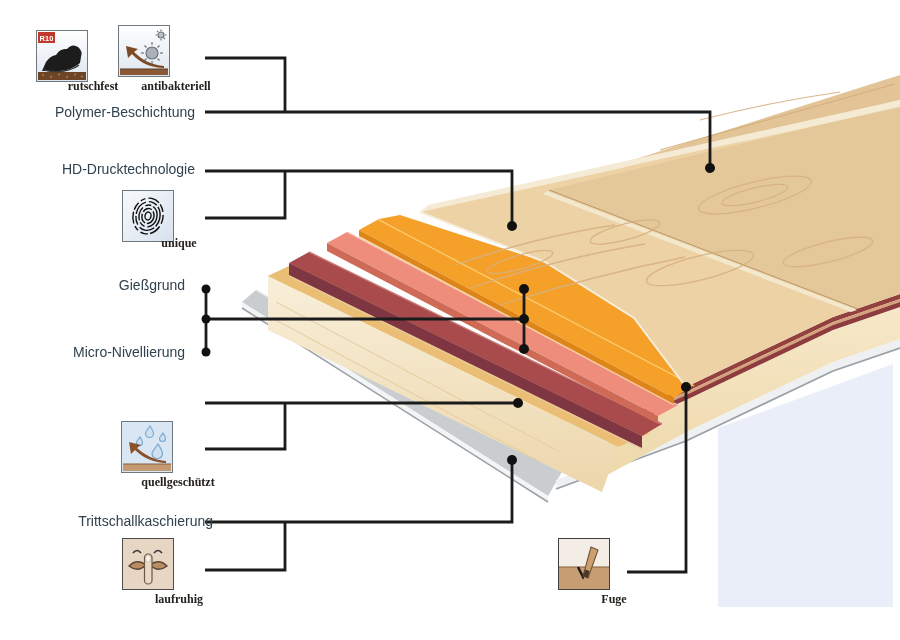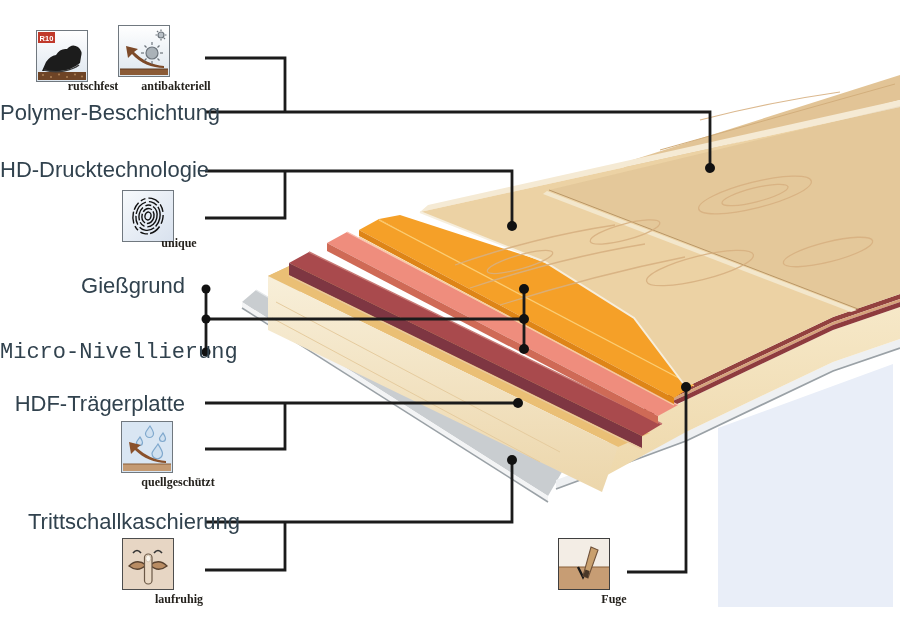--- a/index.html
+++ b/index.html
@@ -1,19 +1,19 @@
 <!DOCTYPE html>
 <html><head>
 <meta charset="utf-8">
 <style>
   html,body{margin:0;padding:0;background:#ffffff;}
   #stage{position:relative;width:900px;height:640px;background:#ffffff;overflow:hidden;
          font-family:"Liberation Sans", sans-serif;}
   #art{position:absolute;left:0;top:0;}
-  .side-label{position:absolute;color:#31424e;font-size:22px;line-height:19px;
+  .side-label{position:absolute;color:#31424e;font-size:14px;line-height:19px;
               text-align:right;white-space:nowrap;}
   .icon-box{position:absolute;width:52px;height:52px;}
   .icon-box svg{display:block;}
   .icon-caption{position:absolute;color:#24211c;font-family:"Liberation Serif", serif;
                 font-weight:bold;font-size:12px;text-align:center;white-space:nowrap;
                 transform:translateX(-50%);margin-left:31px;}
 </style>
 </head>
 <body>
 
@@ -141,22 +141,21 @@
       <circle cx="524" cy="349" r="5"></circle>
       <circle cx="518" cy="403" r="5"></circle>
       <circle cx="512" cy="460" r="5"></circle>
       <circle cx="686" cy="387" r="5"></circle>
     </g>
   </svg>
 
   <div class="side-label" style="left:0;top:103px;width:195px;">Polymer-Beschichtung</div>
   <div class="side-label" style="left:0;top:160px;width:195px;">HD-Drucktechnologie</div>
   <div class="side-label" style="left:0;top:276px;width:185px;">Gießgrund</div>
-  <div class="side-label" style="left:0;top:343px;width:185px;font-family:Liberation Mono, monospace;">Micro-Nivellierung</div>
-  <div class="side-label" style="left:0;top:394px;width:185px;">HDF-Trägerplatte</div>
+  <div class="side-label" style="left:0;top:343px;width:185px;">Micro-Nivellierung</div>
   <div class="side-label" style="left:0;top:512px;width:185px;padding-left:28px;">Trittschallkaschierung</div>
 
   <div class="icon-box" style="left:36px;top:30px;">
     <svg width="52" height="52" viewBox="0 0 52 52">
       <rect x="0.5" y="0.5" width="51" height="51" fill="url(#rfBg)" stroke="#70787f"></rect>
       <defs>
           <linearGradient id="rfBg" x1="0" y1="0" x2="0" y2="1">
         <stop offset="0" stop-color="#ffffff"></stop>
             <stop offset="1" stop-color="#dce5ee"></stop>
           </linearGradient>

